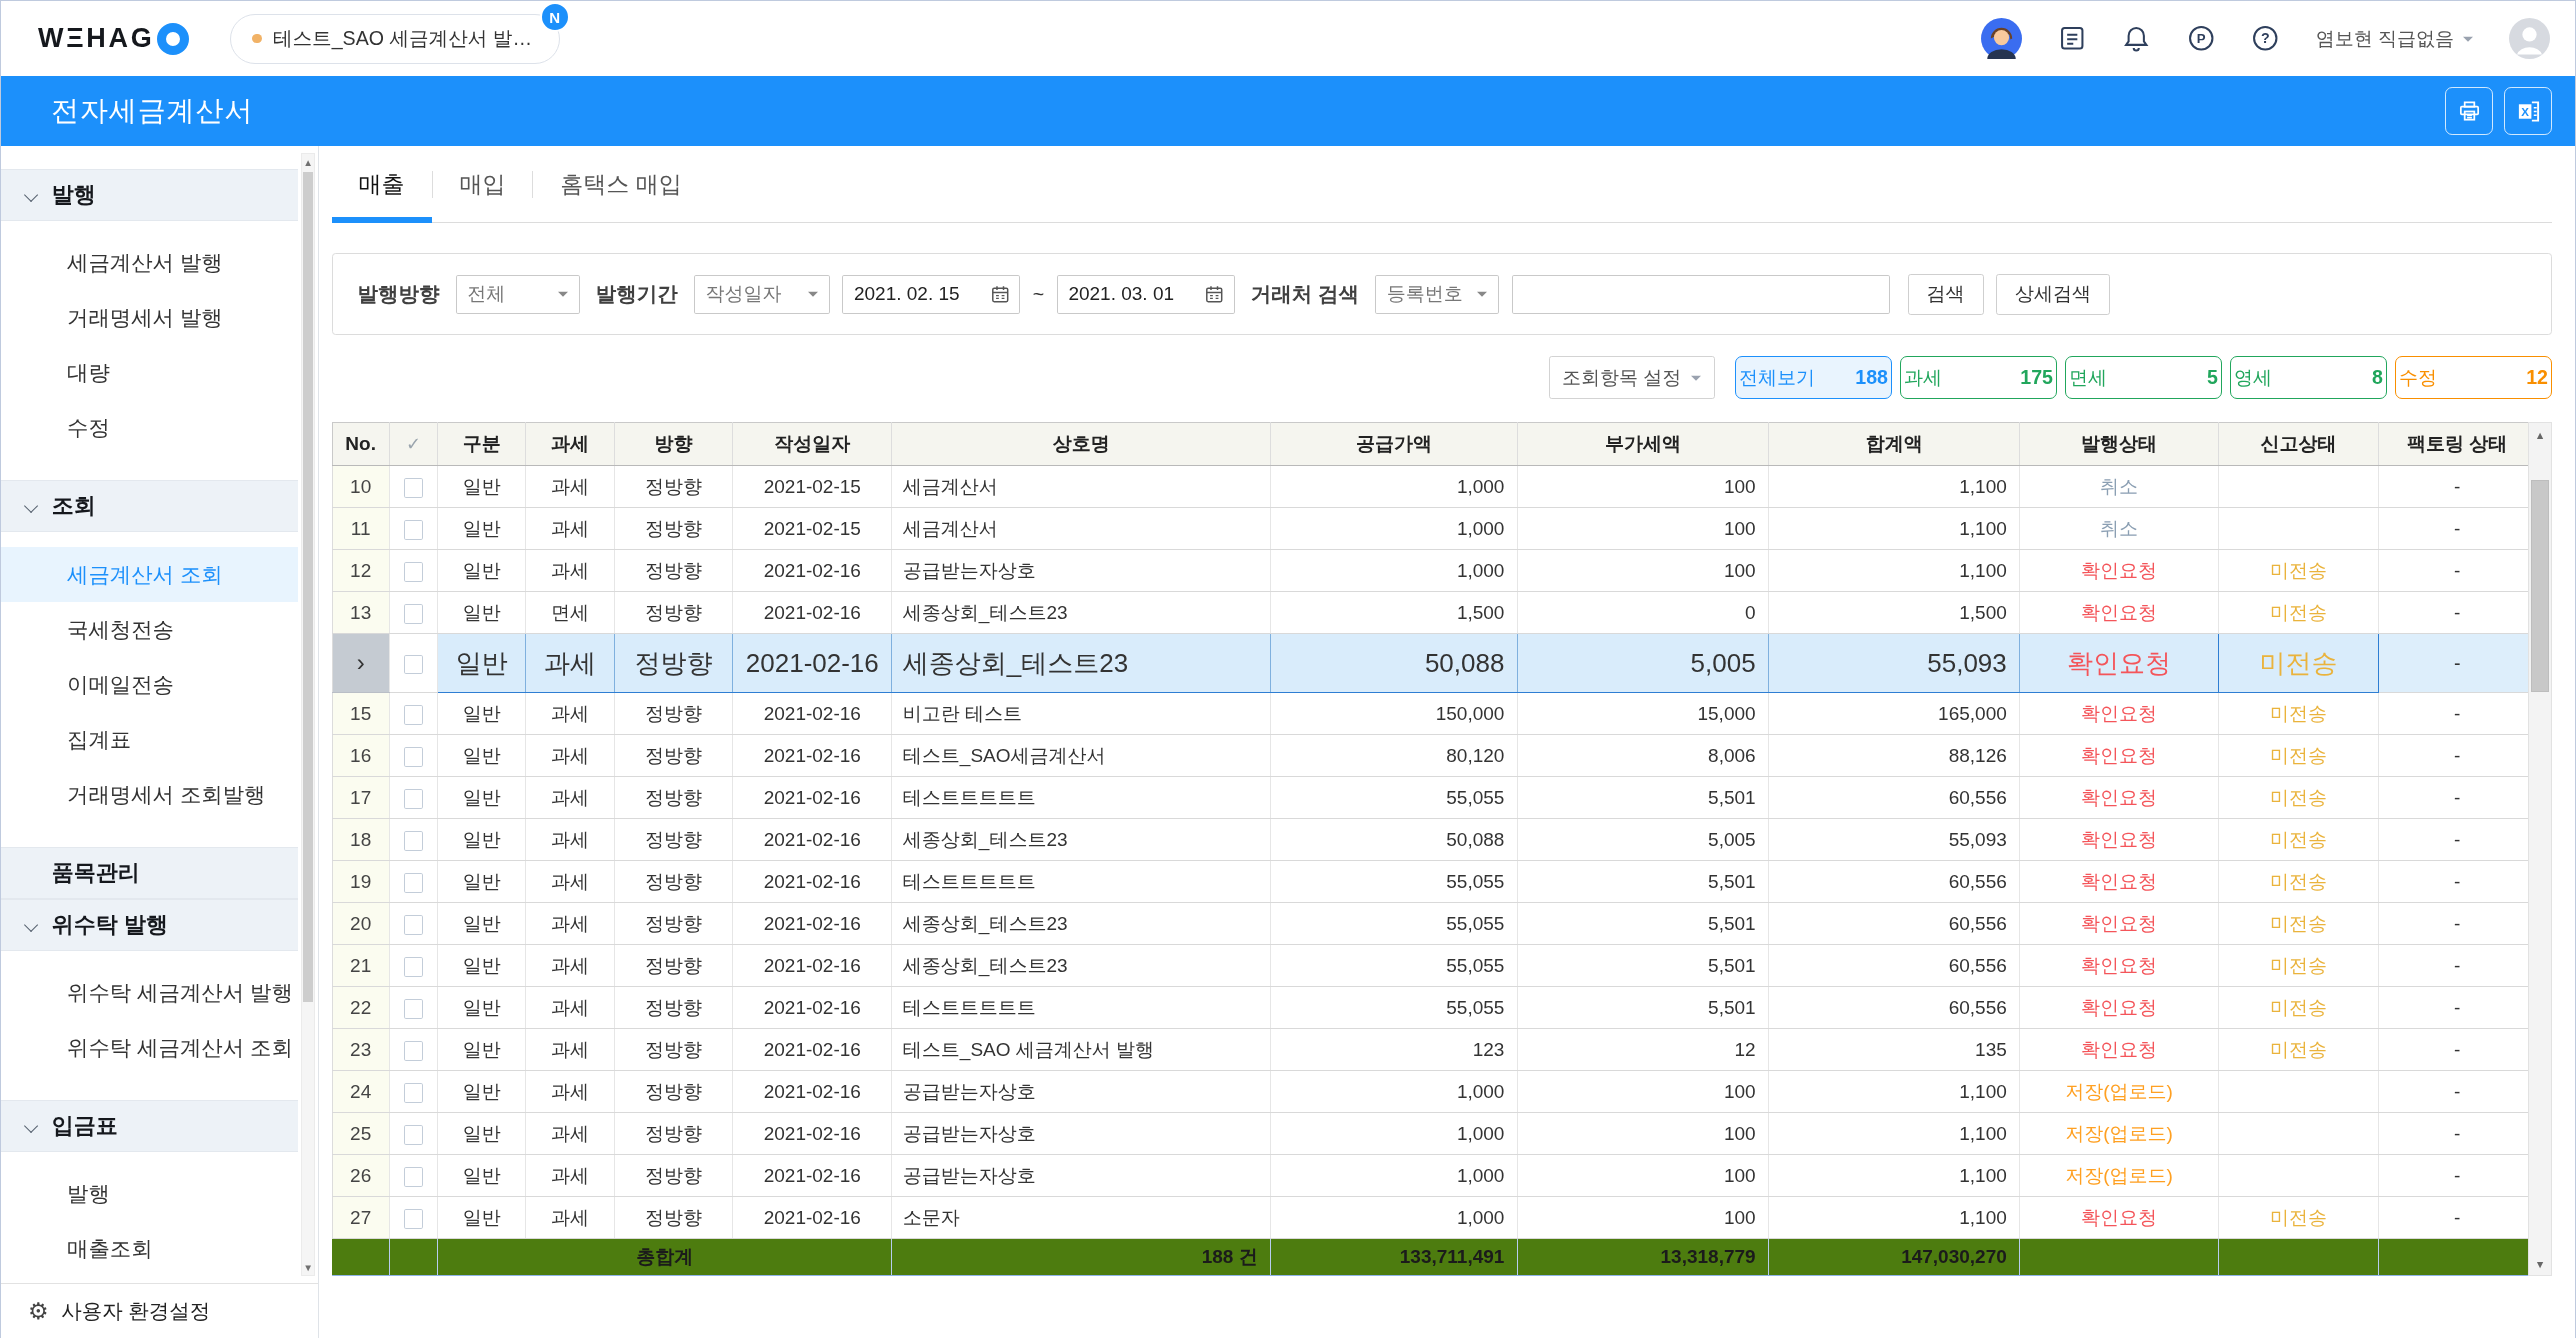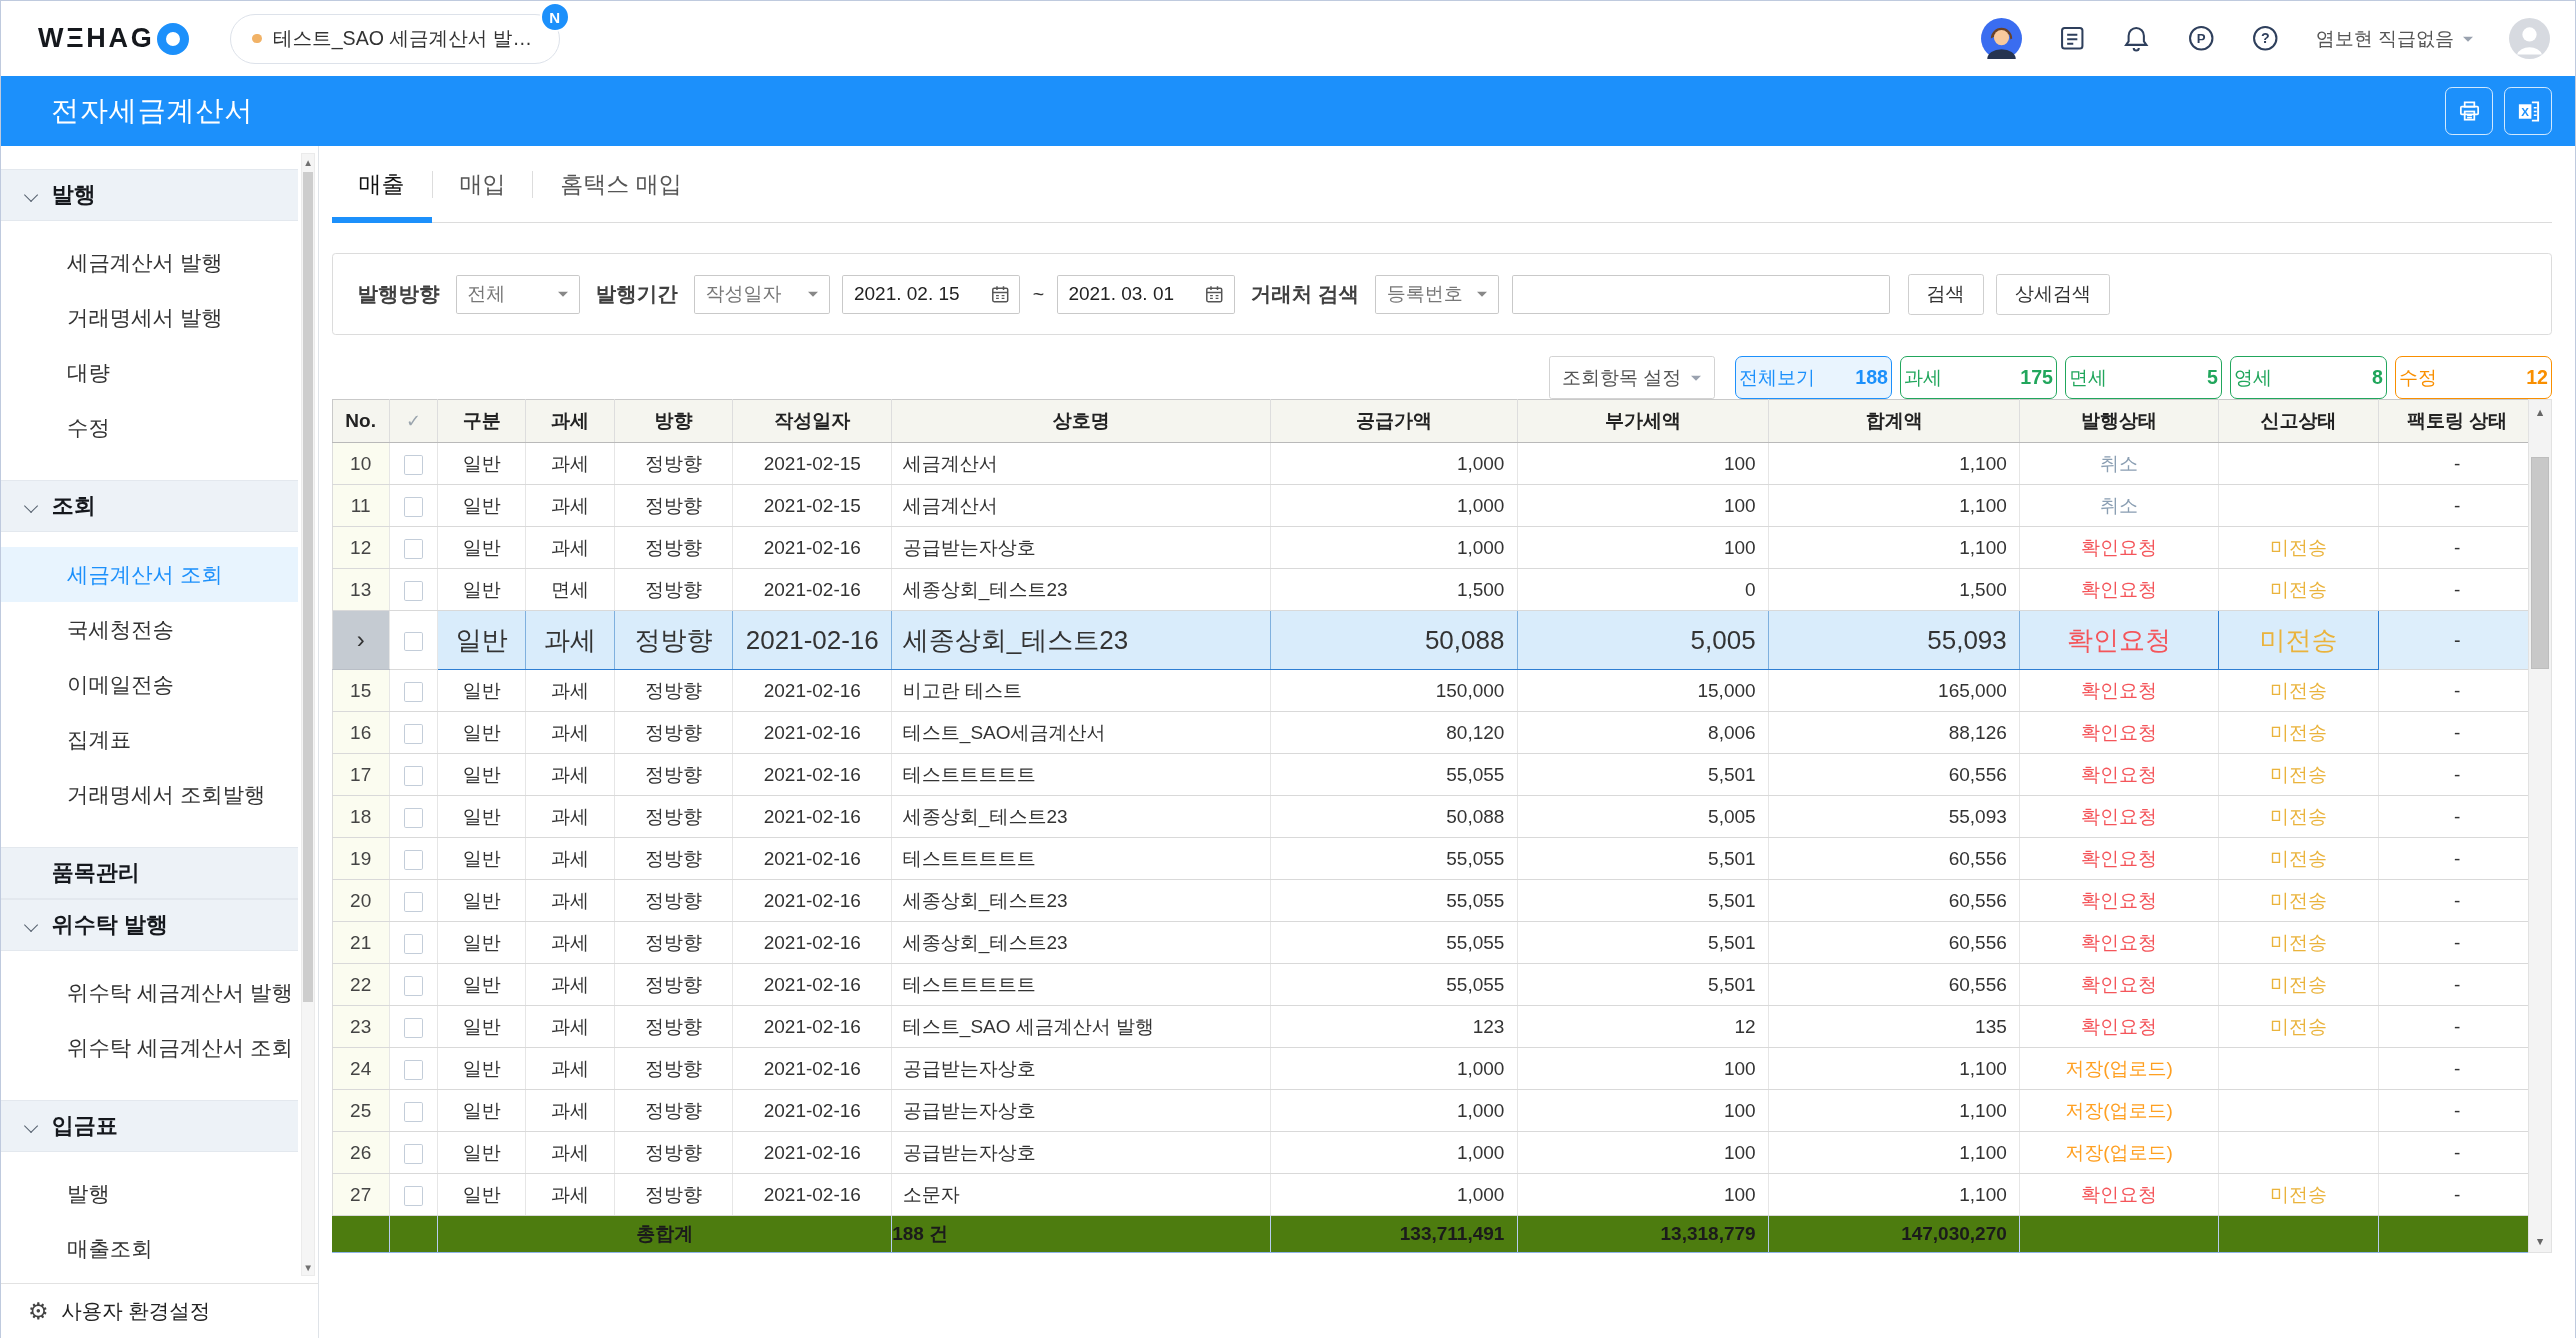--- a/index.html
+++ b/index.html
@@ -69,42 +69,42 @@
   
   .srow{margin-top:21.4px;display:flex;justify-content:flex-end;align-items:center;gap:8px;flex:none}
   .settings{width:166px;height:43px;border:0.9px solid #d3d3d3;border-radius:2.7px;display:flex;align-items:center;justify-content:space-between;padding:0 12.5px;font-size:19px;color:#555;cursor:pointer;background:#fff;margin-right:12.5px}
   .chip{width:157px;height:43px;border:0.9px solid;border-radius:7px;background:#fff;display:flex;align-items:center;justify-content:space-between;padding:0 3px;font-size:19px;cursor:pointer}
   .chip .cnt{font-weight:700;font-size:19.6px}
   .chip-blue{border-color:#1c90fb;background:#e9f4fe;color:#1c90fb}
   .chip-green{border-color:#21a65c;color:#21a65c}
   .chip-orange{border-color:#f98f00;color:#f98f00}
 
   
-  .twrap{position:relative;padding-right:16px;flex:none}
+  .twrap{margin-top:23px;position:relative;padding-right:16px;flex:none}
   table{width:100%;border-collapse:collapse;table-layout:fixed}
   th{height:43px;background:#f5f5ef;font-size:19px;font-weight:700;color:#222;border-bottom:1.8px solid #b9b9b9;border-right:0.9px solid #ddd;border-top:0.9px solid #c9c9c9;white-space:nowrap}
   th:first-child{border-left:0.9px solid #c9c9c9}
   th.chkh{color:#9aa4ad;font-weight:400;font-size:18px}
   td{height:42px;font-size:19px;color:#333;background:#fff;border-bottom:0.9px solid #d9d9d9;border-right:0.9px solid #e6e6e6;white-space:nowrap;overflow:hidden}
   td.no{background:#fbfcf0;text-align:center;color:#444;border-left:0.9px solid #dcdcdc}
   td.c{text-align:center}
   td.name{padding-left:10.7px;text-align:left}
   td.num{text-align:right;padding-right:12.5px}
   td.chk{text-align:center}
   .cbox{display:inline-block;width:19.6px;height:19.6px;border:0.9px solid #c3cdd9;border-radius:1.8px;background:#fff;vertical-align:middle;cursor:pointer}
   tr.selected td{background:#d9ecfb;font-size:26px;height:59px}
   tr.selected td.selc{border-top:1.8px solid #2e7ed3;border-bottom:1.8px solid #2e7ed3;border-right:0.9px solid #7fb0de}
   tr.selected td.sel-l{border-left:1.8px solid #2e7ed3}
   tr.selected td.sel-r{border-right:1.8px solid #2e7ed3}
   tr.selected td.no{background:#c5cbd2;color:#333;font-size:24px;border-bottom:0.9px solid #b9bec6}
   tr.selected td.chk{background:#fff;font-size:19px}
   tr.selected td.fac{background:#ddeefb;font-size:19.6px}
   tr.total td{background:#4d7c0f;height:37px;font-weight:700;color:#1b1b1b;font-size:19px;border-right:0.9px solid #b7cdef;border-top:0.9px solid #7fa9e4;border-bottom:0.9px solid #8fb4e8}
   tr.total td.t-label{text-align:center}
-  tr.total td.t-count{text-align:left;padding-right:12.5px}
+  tr.total td.t-count{text-align:right;padding-right:12.5px}
   .vsb{position:absolute;top:0;right:0;width:24px;height:100%;background:#f3f3f3;border:0.9px solid #e2e2e2}
   .vsb .sb-up,.vsb .sb-dn{position:absolute;left:0;right:0;height:19.6px;font-size:10.7px;color:#666;display:flex;align-items:center;justify-content:center;cursor:pointer}
   .vsb .sb-up{top:1.8px}.vsb .sb-dn{bottom:1.8px}
   .vsb .sb-th{position:absolute;left:1.8px;right:1.8px;top:57px;height:212px;background:#c8c8c8;border:0.9px solid #bdbdbd;cursor:pointer}
 </style>
 </head>
 <body>
 
 <div class="page">
 

